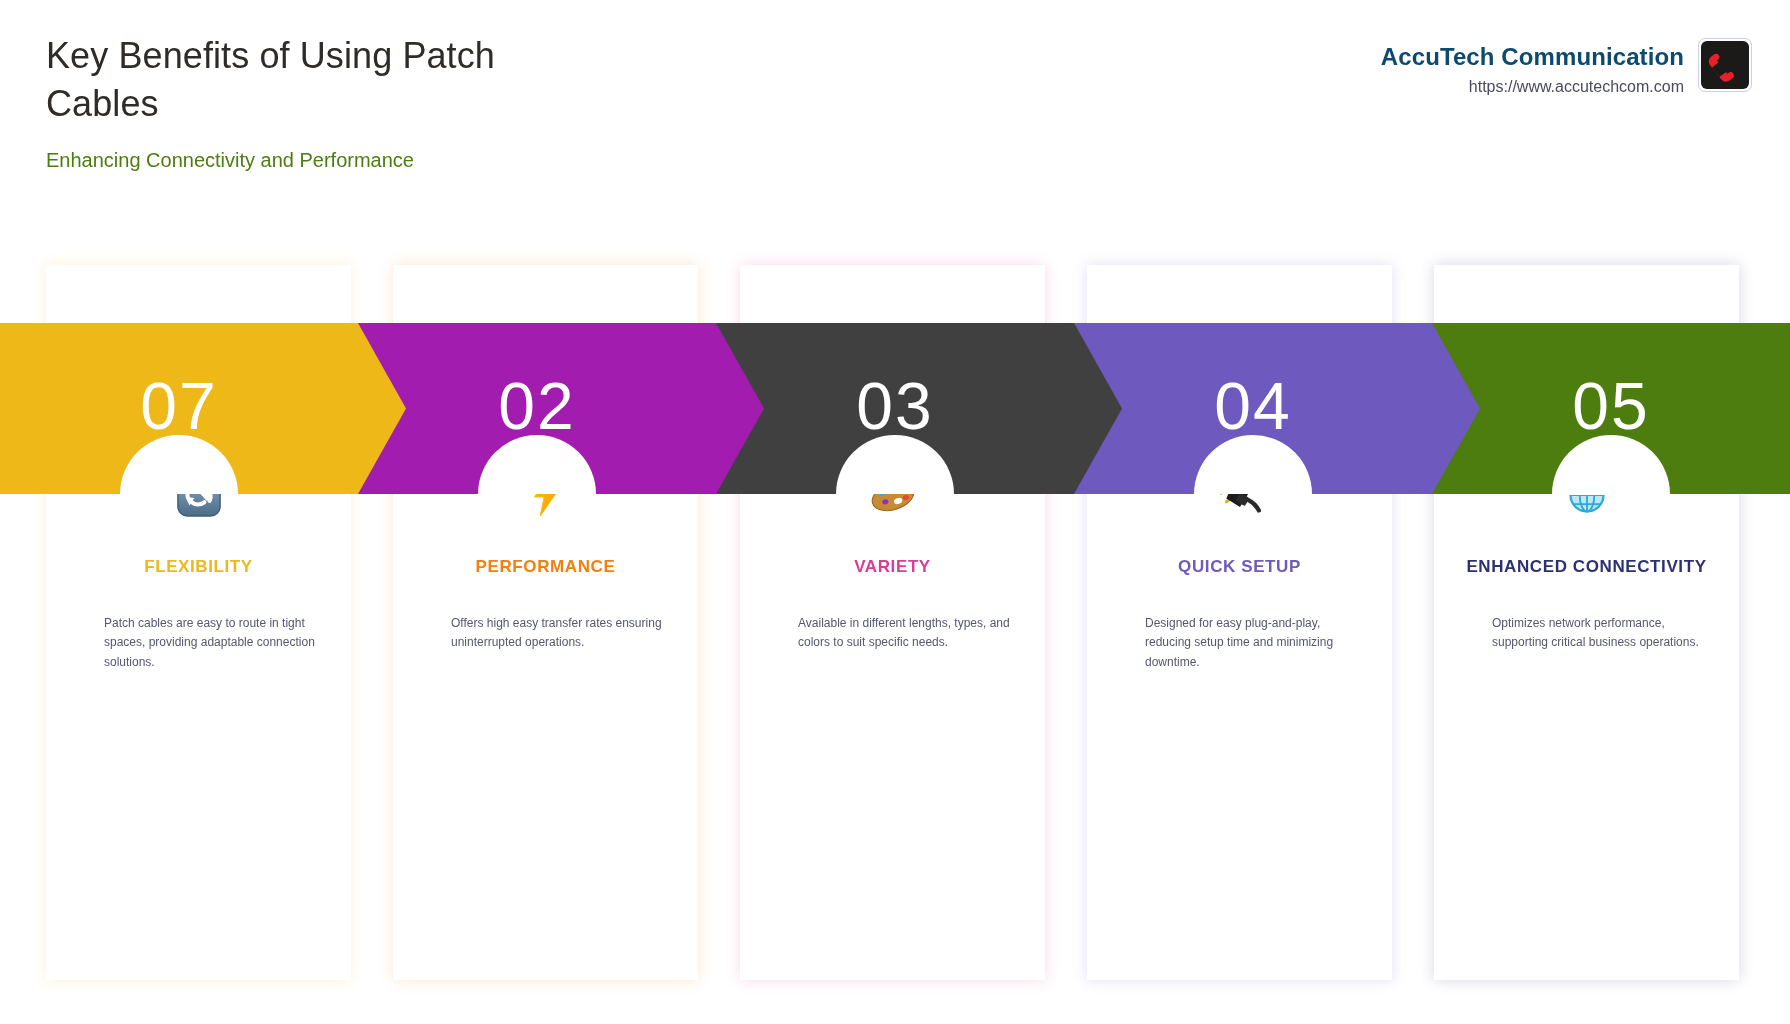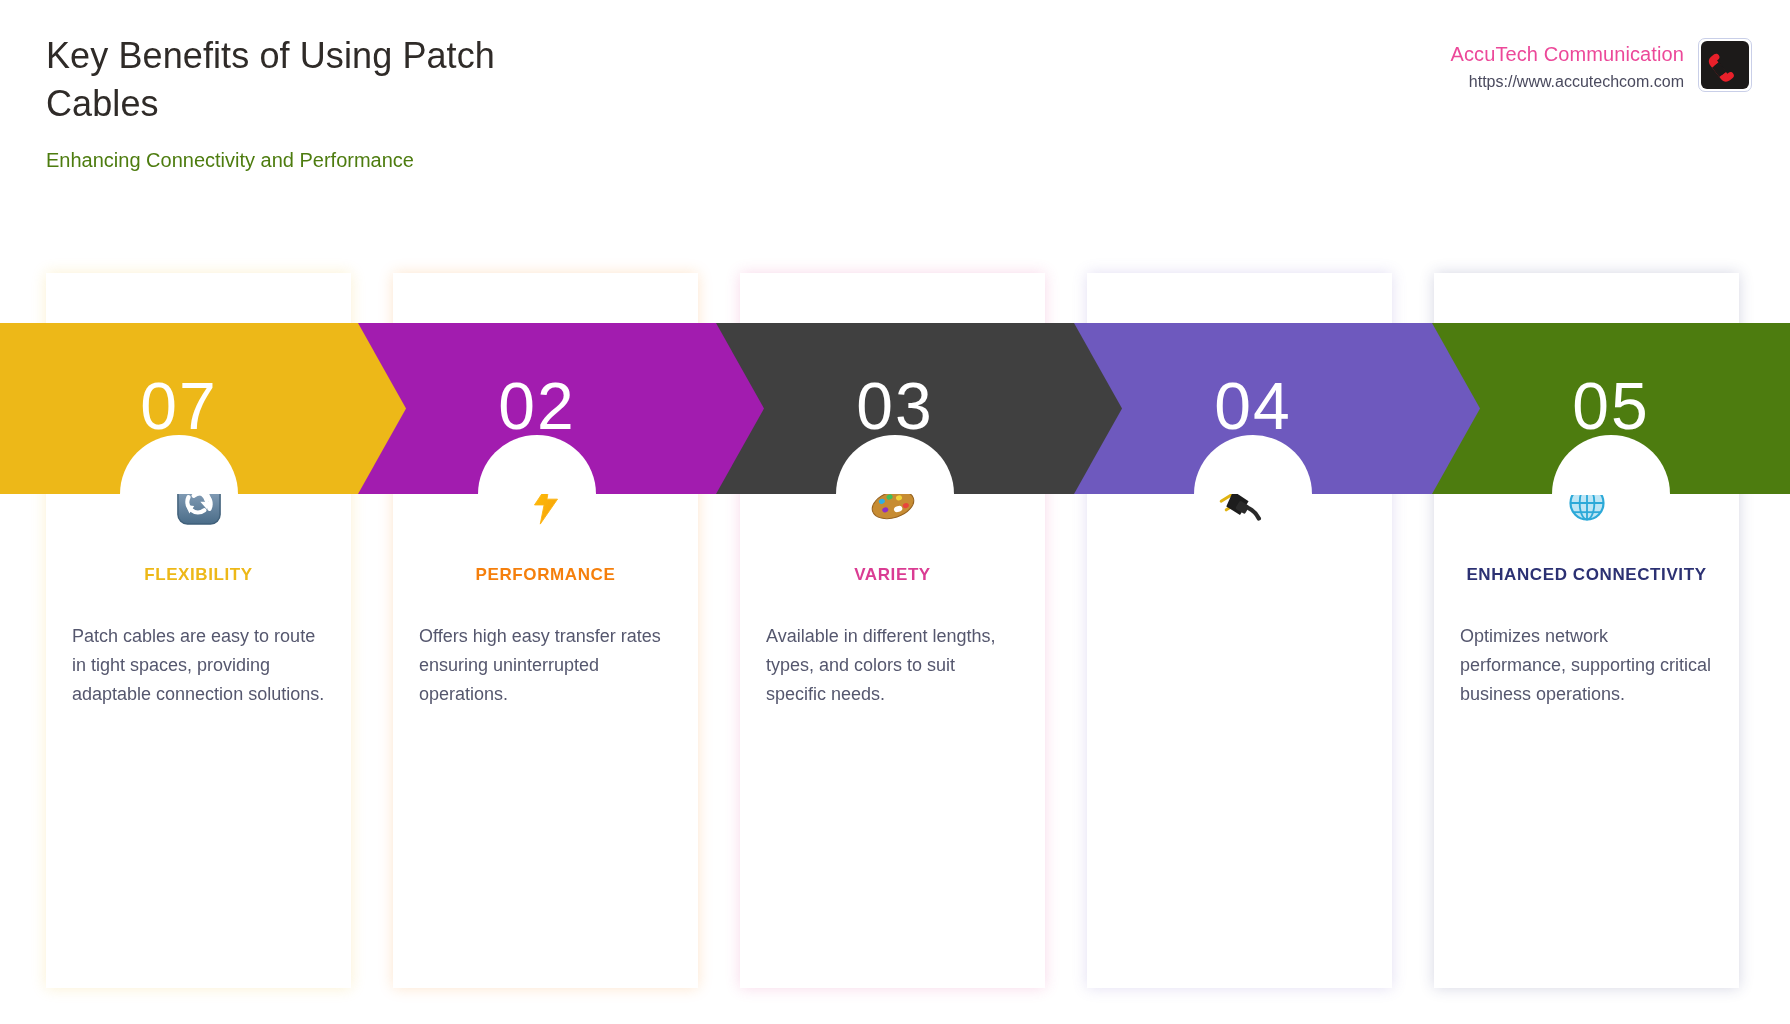--- a/index.html
+++ b/index.html
@@ -50,23 +50,23 @@
     top: 38px;
     display: flex;
     align-items: flex-start;
     gap: 14px;
   }
   #brand-text {
     text-align: right;
     padding-top: 3px;
   }
   #brand-name {
-    font-size: 20px;
-    font-weight: normal;
-    color: #ec4899;
+    font-size: 24px;
+    font-weight: bold;
+    color: #0c4a6e;
     letter-spacing: 0.1px;
     line-height: 1.3;
   }
   #brand-url {
     font-size: 16px;
     color: #4a4a5e;
     margin-top: 5px;
     line-height: 1.3;
   }
   #brand-logo {
@@ -91,21 +91,21 @@
   
   #cards {
     position: absolute;
     top: 265px;
     left: 0;
     width: 1790px;
     height: 740px;
   }
   .card {
     position: absolute;
-    top: 8px;
+    top: 0;
     width: 305px;
     height: 715px;
     background: #ffffff;
     box-sizing: border-box;
   }
   .card-inner {
     position: absolute;
     inset: 0;
     background: #ffffff;
   }
@@ -120,25 +120,26 @@
     text-align: center;
   }
   .card-title {
     font-size: 17px;
     font-weight: bold;
     letter-spacing: 0.6px;
     line-height: 1.45;
     margin-bottom: 34px;
   }
   .card-desc {
-    font-size: 18px;
+    font-size: 12px;
     color: #55576e;
     line-height: 1.62;
     text-align: left;
     padding: 0 2px;
+    margin-left: 32px;
   }
 
   .card-icon {
     position: absolute;
     left: 0;
     right: 0;
     top: 200px;
     height: 60px;
     display: flex;
     align-items: center;
@@ -282,20 +283,24 @@
       <div class="card-inner"></div>
       <div class="card-icon">
         <svg width="48" height="44" viewBox="0 0 56 48">
           <line x1="6" y1="22" x2="22" y2="12" stroke="#E0B311" stroke-width="3.4" stroke-linecap="round"></line>
           <line x1="12" y1="32" x2="28" y2="22" stroke="#E0B311" stroke-width="3.4" stroke-linecap="round"></line>
           <polygon points="20,10 38,22 28,38 12,28" fill="#1d1d1d"></polygon>
           <rect x="28" y="21" width="13" height="11" rx="2" fill="#2a2a2a" transform="rotate(31 28 21)"></rect>
           <path d="M38 30 q8 4 12 12" stroke="#2a2a2a" stroke-width="5" fill="none" stroke-linecap="round"></path>
         </svg>
       </div>
+      <div class="card-body">
+        <div class="card-title" style="color: rgb(110, 89, 190);">QUICK SETUP</div>
+        <div class="card-desc" style="color: rgb(85, 87, 110);">Designed for easy plug-and-play, reducing setup time and minimizing downtime.</div>
+      </div>
     </div>
     <div class="card" style="left: 1434px; box-shadow: rgba(44, 49, 115, 0.2) 0px 0px 14px;">
       <div class="card-inner"></div>
       <div class="card-icon">
         <svg width="44" height="44" viewBox="0 0 48 48">
           <circle cx="24" cy="24" r="18" fill="#BFE6F5" stroke="#2CA9D8" stroke-width="2.4"></circle>
           <ellipse cx="24" cy="24" rx="8" ry="18" fill="none" stroke="#2CA9D8" stroke-width="2"></ellipse>
           <line x1="24" y1="6" x2="24" y2="42" stroke="#2CA9D8" stroke-width="2"></line>
           <line x1="6" y1="24" x2="42" y2="24" stroke="#2CA9D8" stroke-width="2"></line>
           <path d="M9.5 14 H38.5" stroke="#2CA9D8" stroke-width="2" fill="none"></path>

